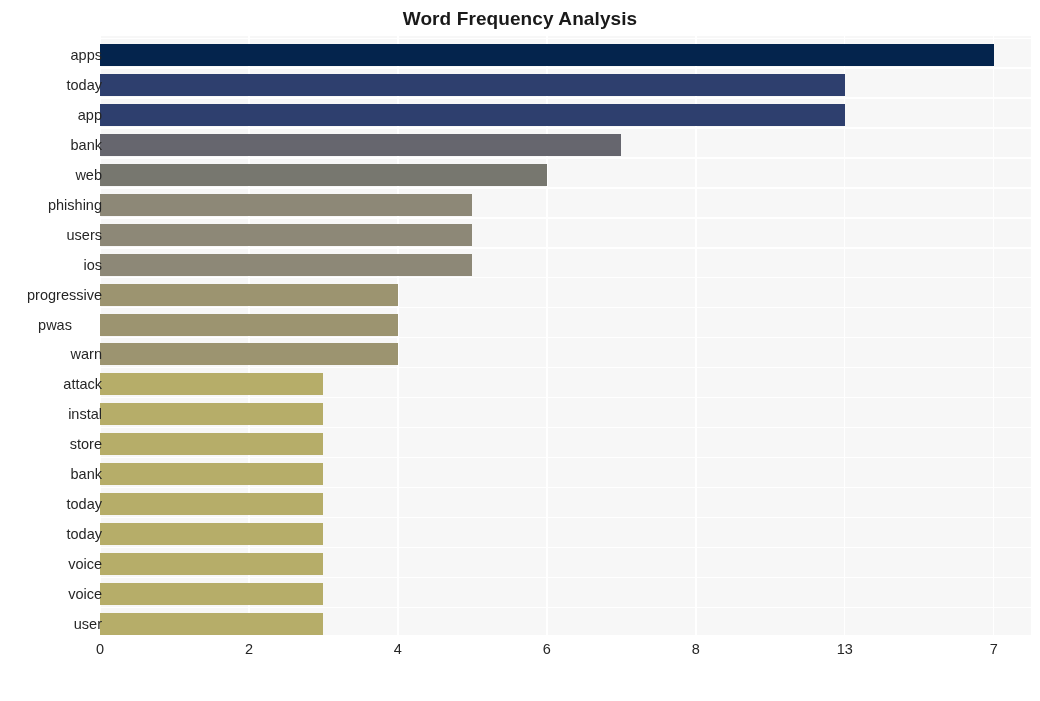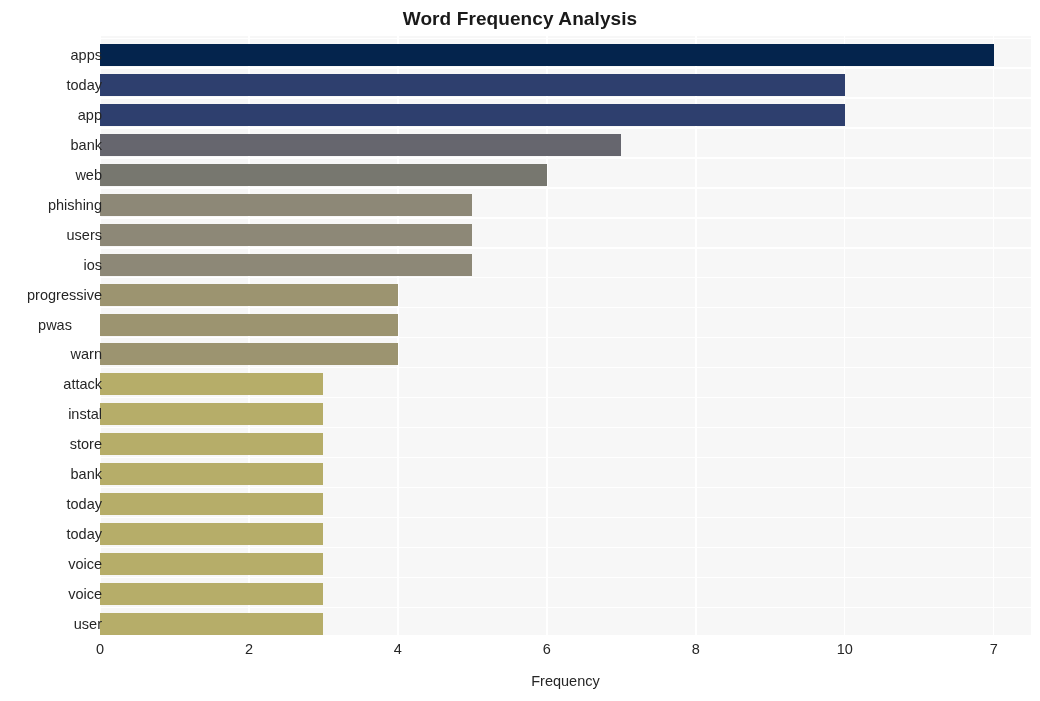--- a/index.html
+++ b/index.html
@@ -206,19 +206,18 @@
       <div class="ylabel" style="top: 547.075px;">voice</div>
       <div class="ylabel" style="top: 577.025px;">user</div>
     </div>
 
   <div class="xlabels-layer" id="xlabels-layer">
       <div class="xlabel" style="left: 0px;">0</div>
       <div class="xlabel" style="left: 148.96px;">2</div>
       <div class="xlabel" style="left: 297.92px;">4</div>
       <div class="xlabel" style="left: 446.88px;">6</div>
       <div class="xlabel" style="left: 595.84px;">8</div>
-      <div class="xlabel" style="left: 744.8px;">10</div>
+      <div class="xlabel" style="left: 744.8px;">13</div>
       <div class="xlabel" style="left: 893.76px;">7</div>
     </div>
 
-  <div class="xaxis-title">Frequency</div>
 
 </div>
 
 </body></html>

